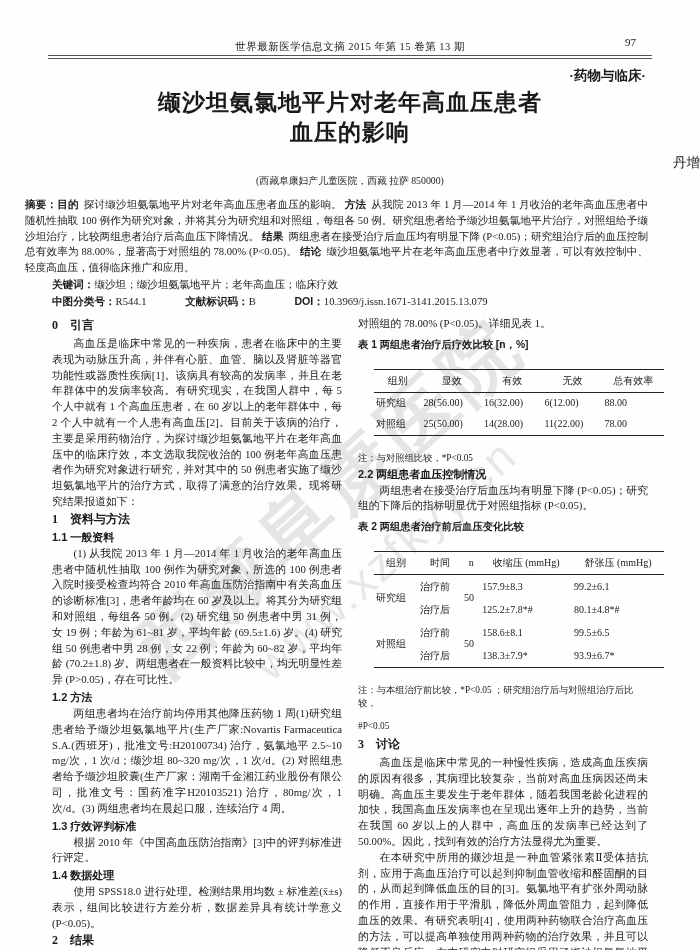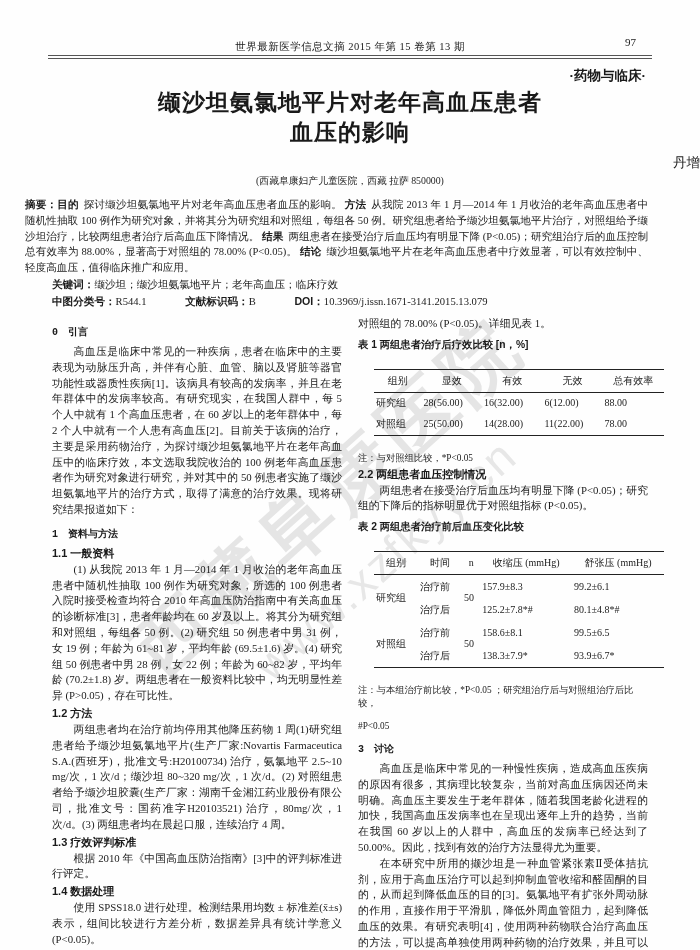--- a/index.html
+++ b/index.html
@@ -60,22 +60,22 @@
   .abstract b,.kw b,.meta-line b{font-family:"Liberation Sans","DejaVu Sans",sans-serif;font-size:10.6px;}
   .abstract .seg b{margin-right:5px;}
   .kw{margin:0 52px;font-size:10.6px;line-height:16px;}
   .meta-line{margin:0 52px;font-size:10.6px;line-height:16px;}
   .meta-item{margin-right:36px;}
 
   
   .columns{display:flex;gap:16px;padding:6px 52px 0 52px;}
   .col{width:290px;font-size:10.8px;line-height:15.8px;text-align:justify;}
   h2{
-    font-family:Liberation Mono, monospace;
-    font-size:10px;margin:8px 0 2px 0;font-weight:bold;line-height:18px;
+    font-family:Liberation Serif, serif;
+    font-size:12px;margin:0 0 2px 0;font-weight:bold;line-height:18px;
   }
   h3{
     font-family:"Liberation Sans","DejaVu Sans",sans-serif;
     font-size:11px;margin:2px 0 1px 0;font-weight:bold;line-height:15px;
   }
   p.body{margin:0;text-indent:2em;}
   p.body.noindent{text-indent:0;}
 
   
   .tbl-caption{

